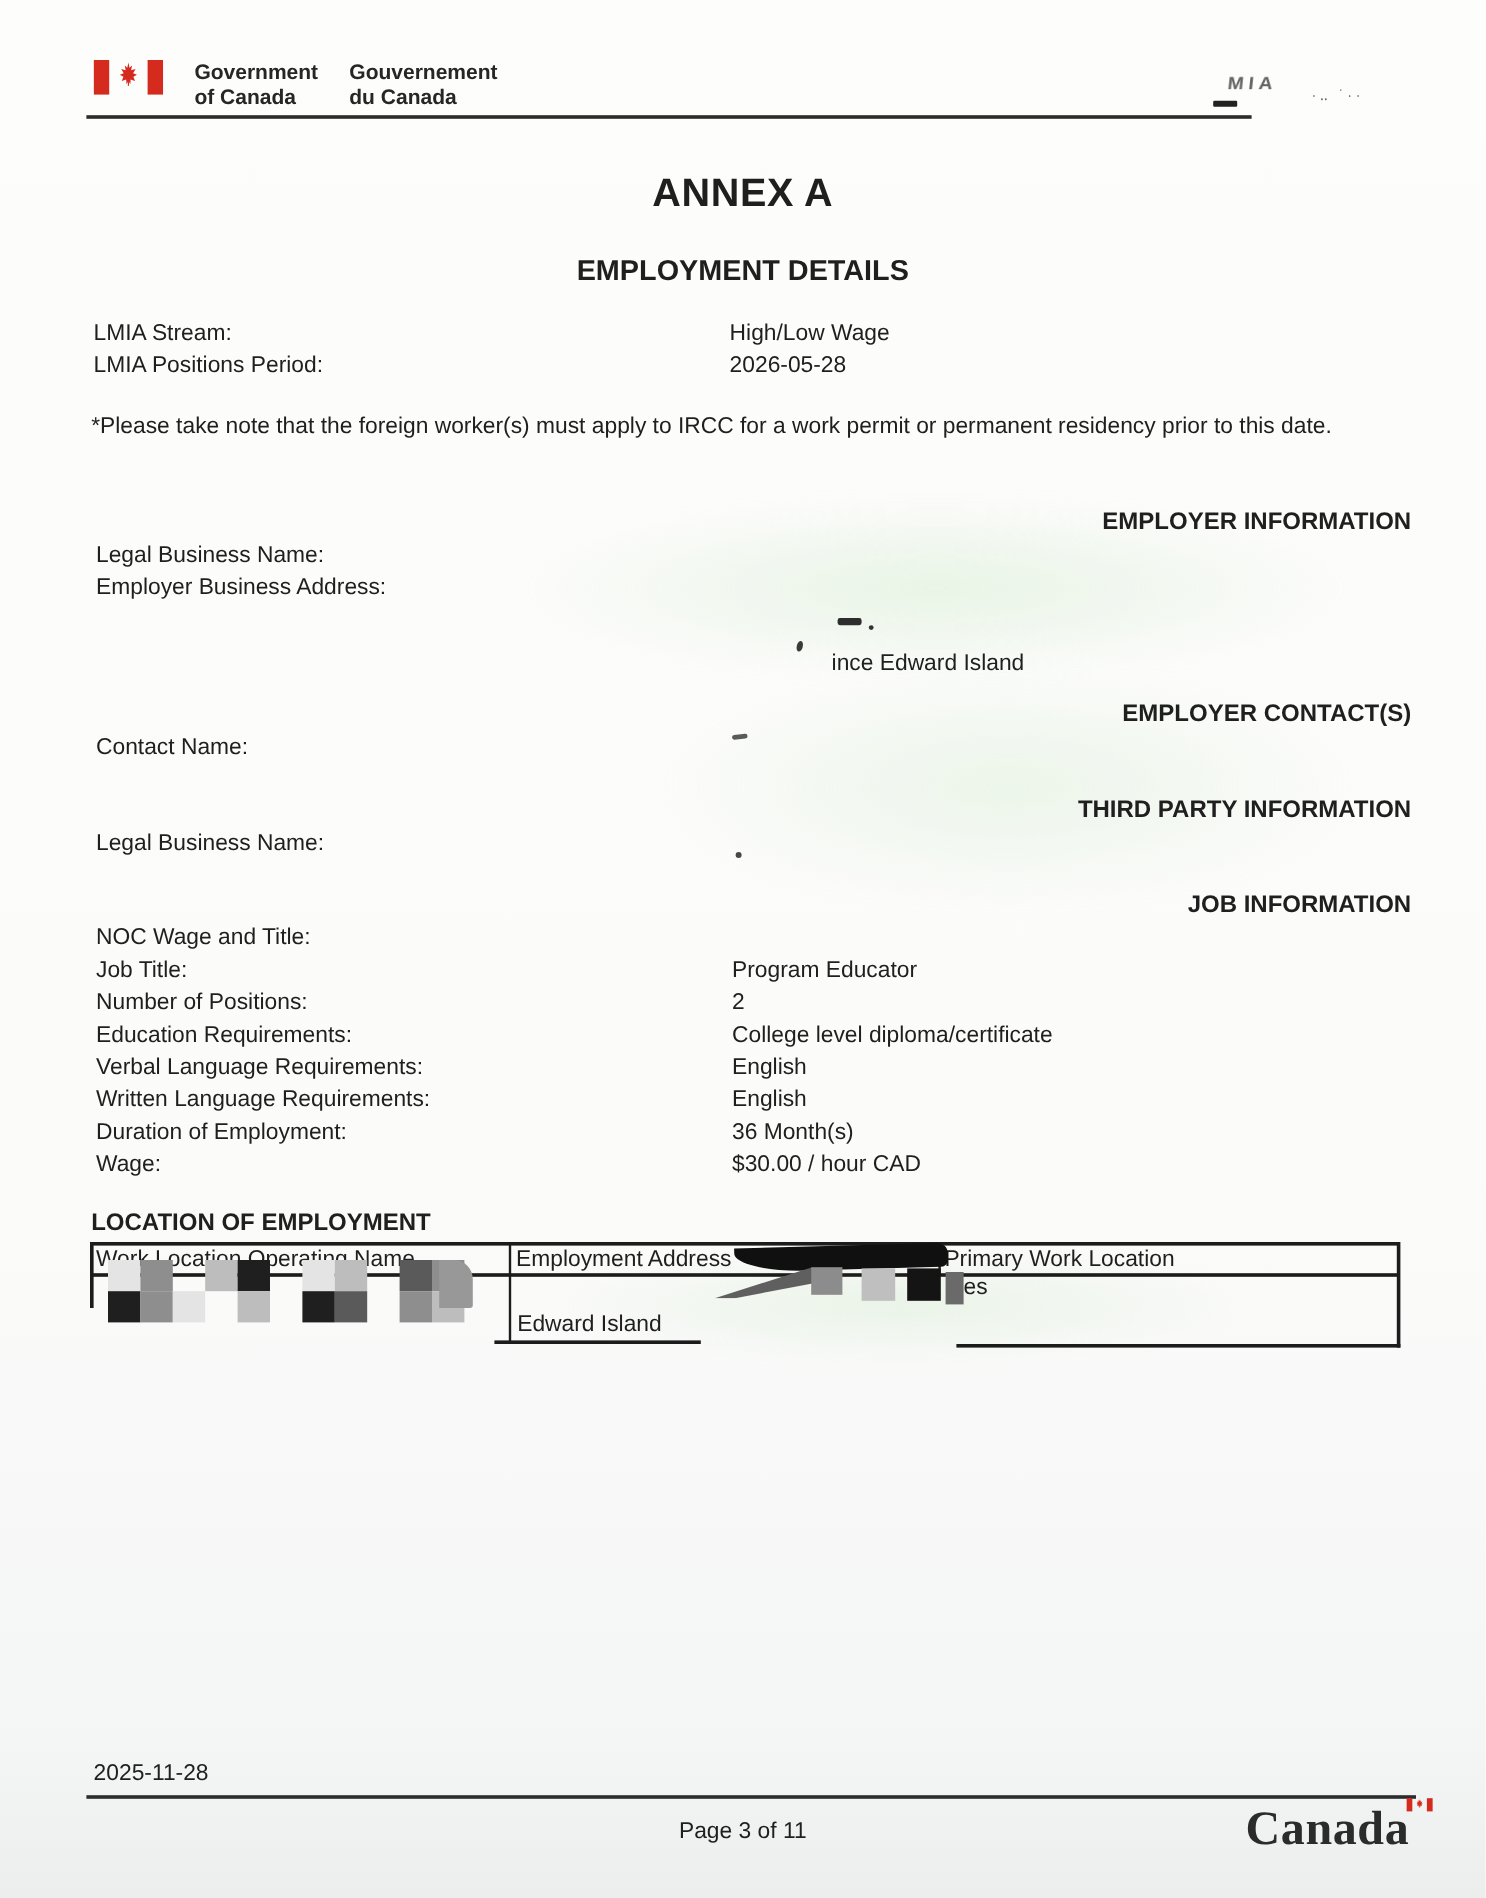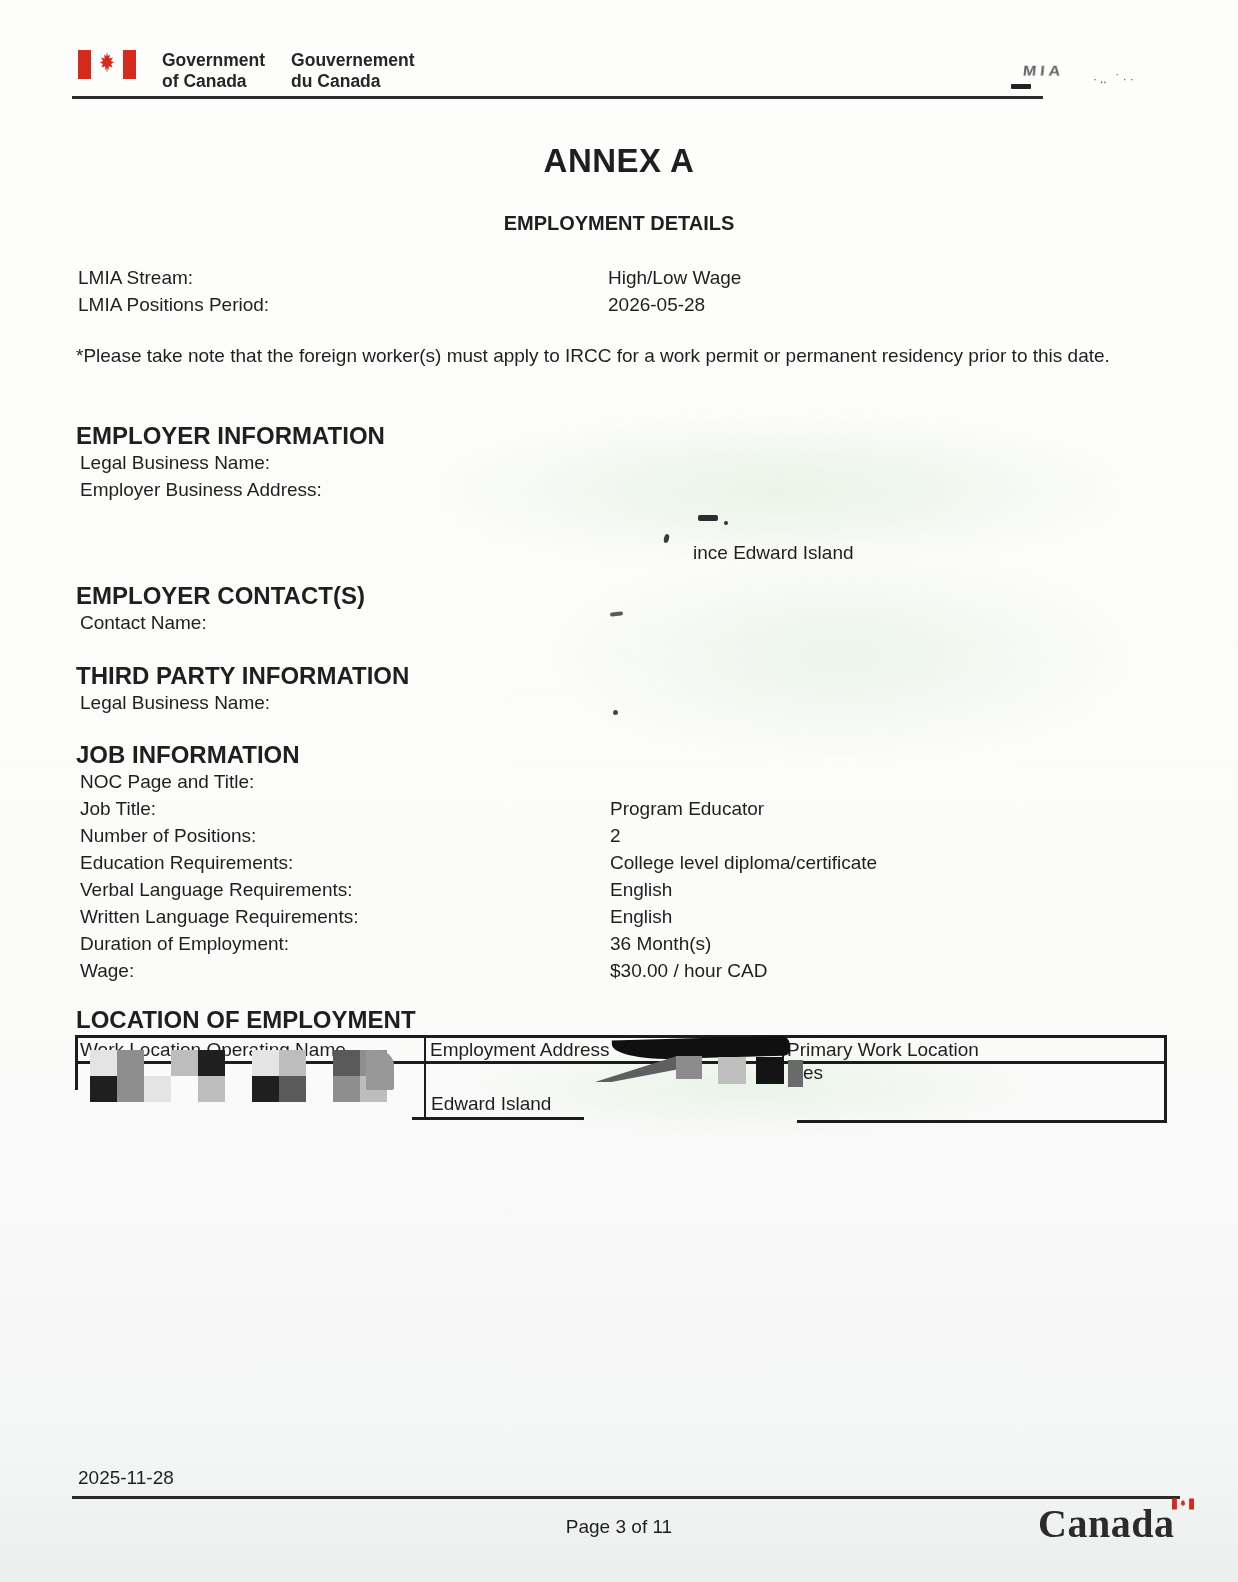--- a/index.html
+++ b/index.html
@@ -22,25 +22,25 @@
   .hline{left:72px;top:96px;width:971px;height:3px;background:#2c2c2c;}
   .lmia-frag{left:1005px;top:60px;width:210px;height:40px;}
   .lmia-frag .mia{
     position:absolute;left:18px;top:2px;font-size:16px;font-weight:700;color:#3c3c3c;
     letter-spacing:4px;transform:skewX(-6deg) scaleY(.92);opacity:.8;filter:blur(.4px);
   }
   .lmia-frag .marks{position:absolute;left:88px;top:10px;font-size:12px;color:#4a4a4a;letter-spacing:3px;opacity:.85;}
   .lmia-frag .dash{position:absolute;left:6px;top:24px;width:20px;height:5px;background:#222;border-radius:1px;}
   
   .title{left:0;top:142px;width:1238px;text-align:center;font-size:33px;font-weight:700;letter-spacing:.5px;}
-  .subtitle{left:0;top:212px;width:1238px;text-align:center;font-size:20px;font-weight:700;}
+  .subtitle{left:0;top:212px;width:1238px;text-align:center;font-size:24px;font-weight:700;}
   
   .frow{display:flex;}
   .flabel{display:inline-block;width:530px;flex:0 0 530px;}
-  .sec-heading{font-size:24px;font-weight:700;line-height:27px;}
+  .sec-heading{font-size:20px;font-weight:700;line-height:27px;text-align:right;}
   
   .tline{background:#1c1c1c;}
   .loc-head{font-size:19px;line-height:24px;}
   
   .mosaic{left:90px;top:1050px;width:297px;height:52px;display:flex;flex-wrap:wrap;}
   .mosaic i{width:27px;height:26px;display:block;}
   .c0{background:transparent}.c1{background:#e4e4e4}.c2{background:#bdbdbd}
   .c3{background:#8e8e8e}.c4{background:#5a5a5a}.c5{background:#1f1f1f}
   .mosaic-cap{left:366px;top:1050px;width:28px;height:40px;background:#989898;border-radius:0 16px 2px 0;}
   
@@ -153,21 +153,21 @@
     <div class="frow">
       <span class="flabel" style="padding-left:4px;">Legal Business Name:</span>
       <span></span>
     </div>
   </div>
   <div class="abs s-dot2"></div>
 
   <div class="abs txt" style="left:76px;top:741px;width:1100px;">
     <div class="sec-heading">JOB INFORMATION</div>
     <div class="frow">
-      <span class="flabel" style="padding-left:4px;">NOC Page and Title:</span>
+      <span class="flabel" style="padding-left:4px;">NOC Wage and Title:</span>
     </div>
     <div class="frow">
       <span class="flabel" style="padding-left:4px;">Job Title:</span>
       <span>Program Educator</span>
     </div>
     <div class="frow">
       <span class="flabel" style="padding-left:4px;">Number of Positions:</span>
       <span>2</span>
     </div>
     <div class="frow">

